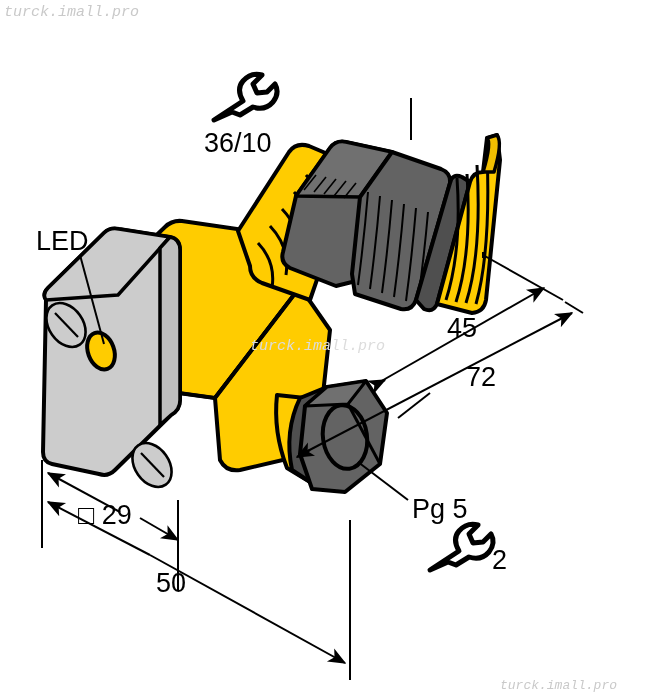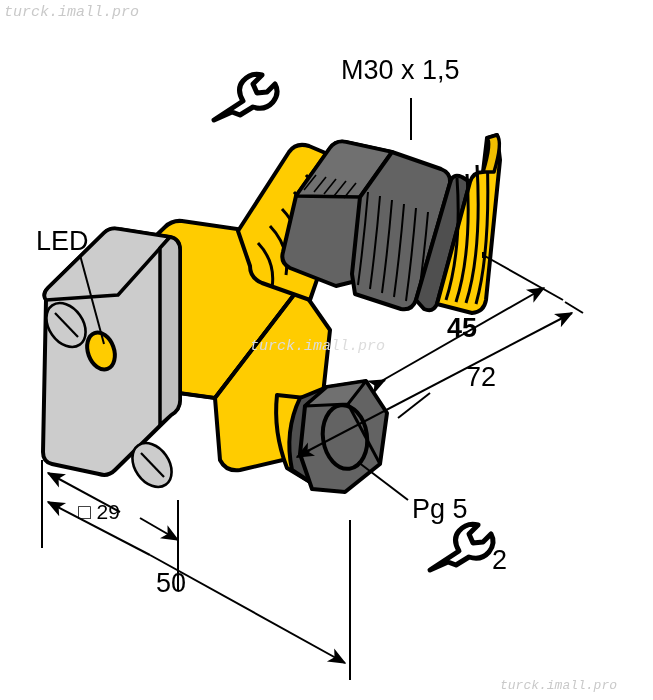--- a/index.html
+++ b/index.html
@@ -197,30 +197,30 @@
                Q280 93 273 102 Q265 111 253 107 L240 115 L232 112 Z" transform="translate(0,0)"></path>
     </g>
     <g fill="none" stroke="#000000" stroke-width="5" stroke-linecap="round" stroke-linejoin="round">
 
       <path d="M430 570 L459 551 Q452 539 459 531 Q467 522 478 525 L469 534 L473 543 L483 542 L491 534
                Q496 543 489 552 Q481 561 469 557 L456 565 L448 562 Z"></path>
     </g>
 
   </svg>
 
-  <div class="lbl" style="left:341px; top:55px; font-size:27px;">M30 x 1,5</div>
-
+
+  <div class="lbl" style="left:204px; top:128px; font-size:27px;">36/10</div>
 
   <div class="lbl" style="left:36px; top:226px; font-size:27px;">LED</div>
 
-  <div class="lbl" style="left:447px; top:313px; font-size:27px;font-weight:bold;">45</div>
+  <div class="lbl" style="left:447px; top:313px; font-size:27px;">45</div>
 
   <div class="lbl" style="left:466px; top:362px; font-size:27px;">72</div>
 
-  <div class="lbl" style="left:72px; top:500px; font-size:21px;padding-left:6px;">□ 29</div>
+  <div class="lbl" style="left:72px; top:500px; font-size:27px;padding-left:6px;">□ 29</div>
 
   <div class="lbl" style="left:156px; top:568px; font-size:27px;">50</div>
 
   <div class="lbl" style="left:412px; top:494px; font-size:27px;">Pg 5</div>
 
   <div class="lbl" style="left:492px; top:545px; font-size:27px;">2</div>
 
   <div class="wm" id="wm-tl">turck.imall.pro</div>
   <div class="wm" id="wm-mid">turck.imall.pro</div>
   <div class="wm" id="wm-br">turck.imall.pro</div>

